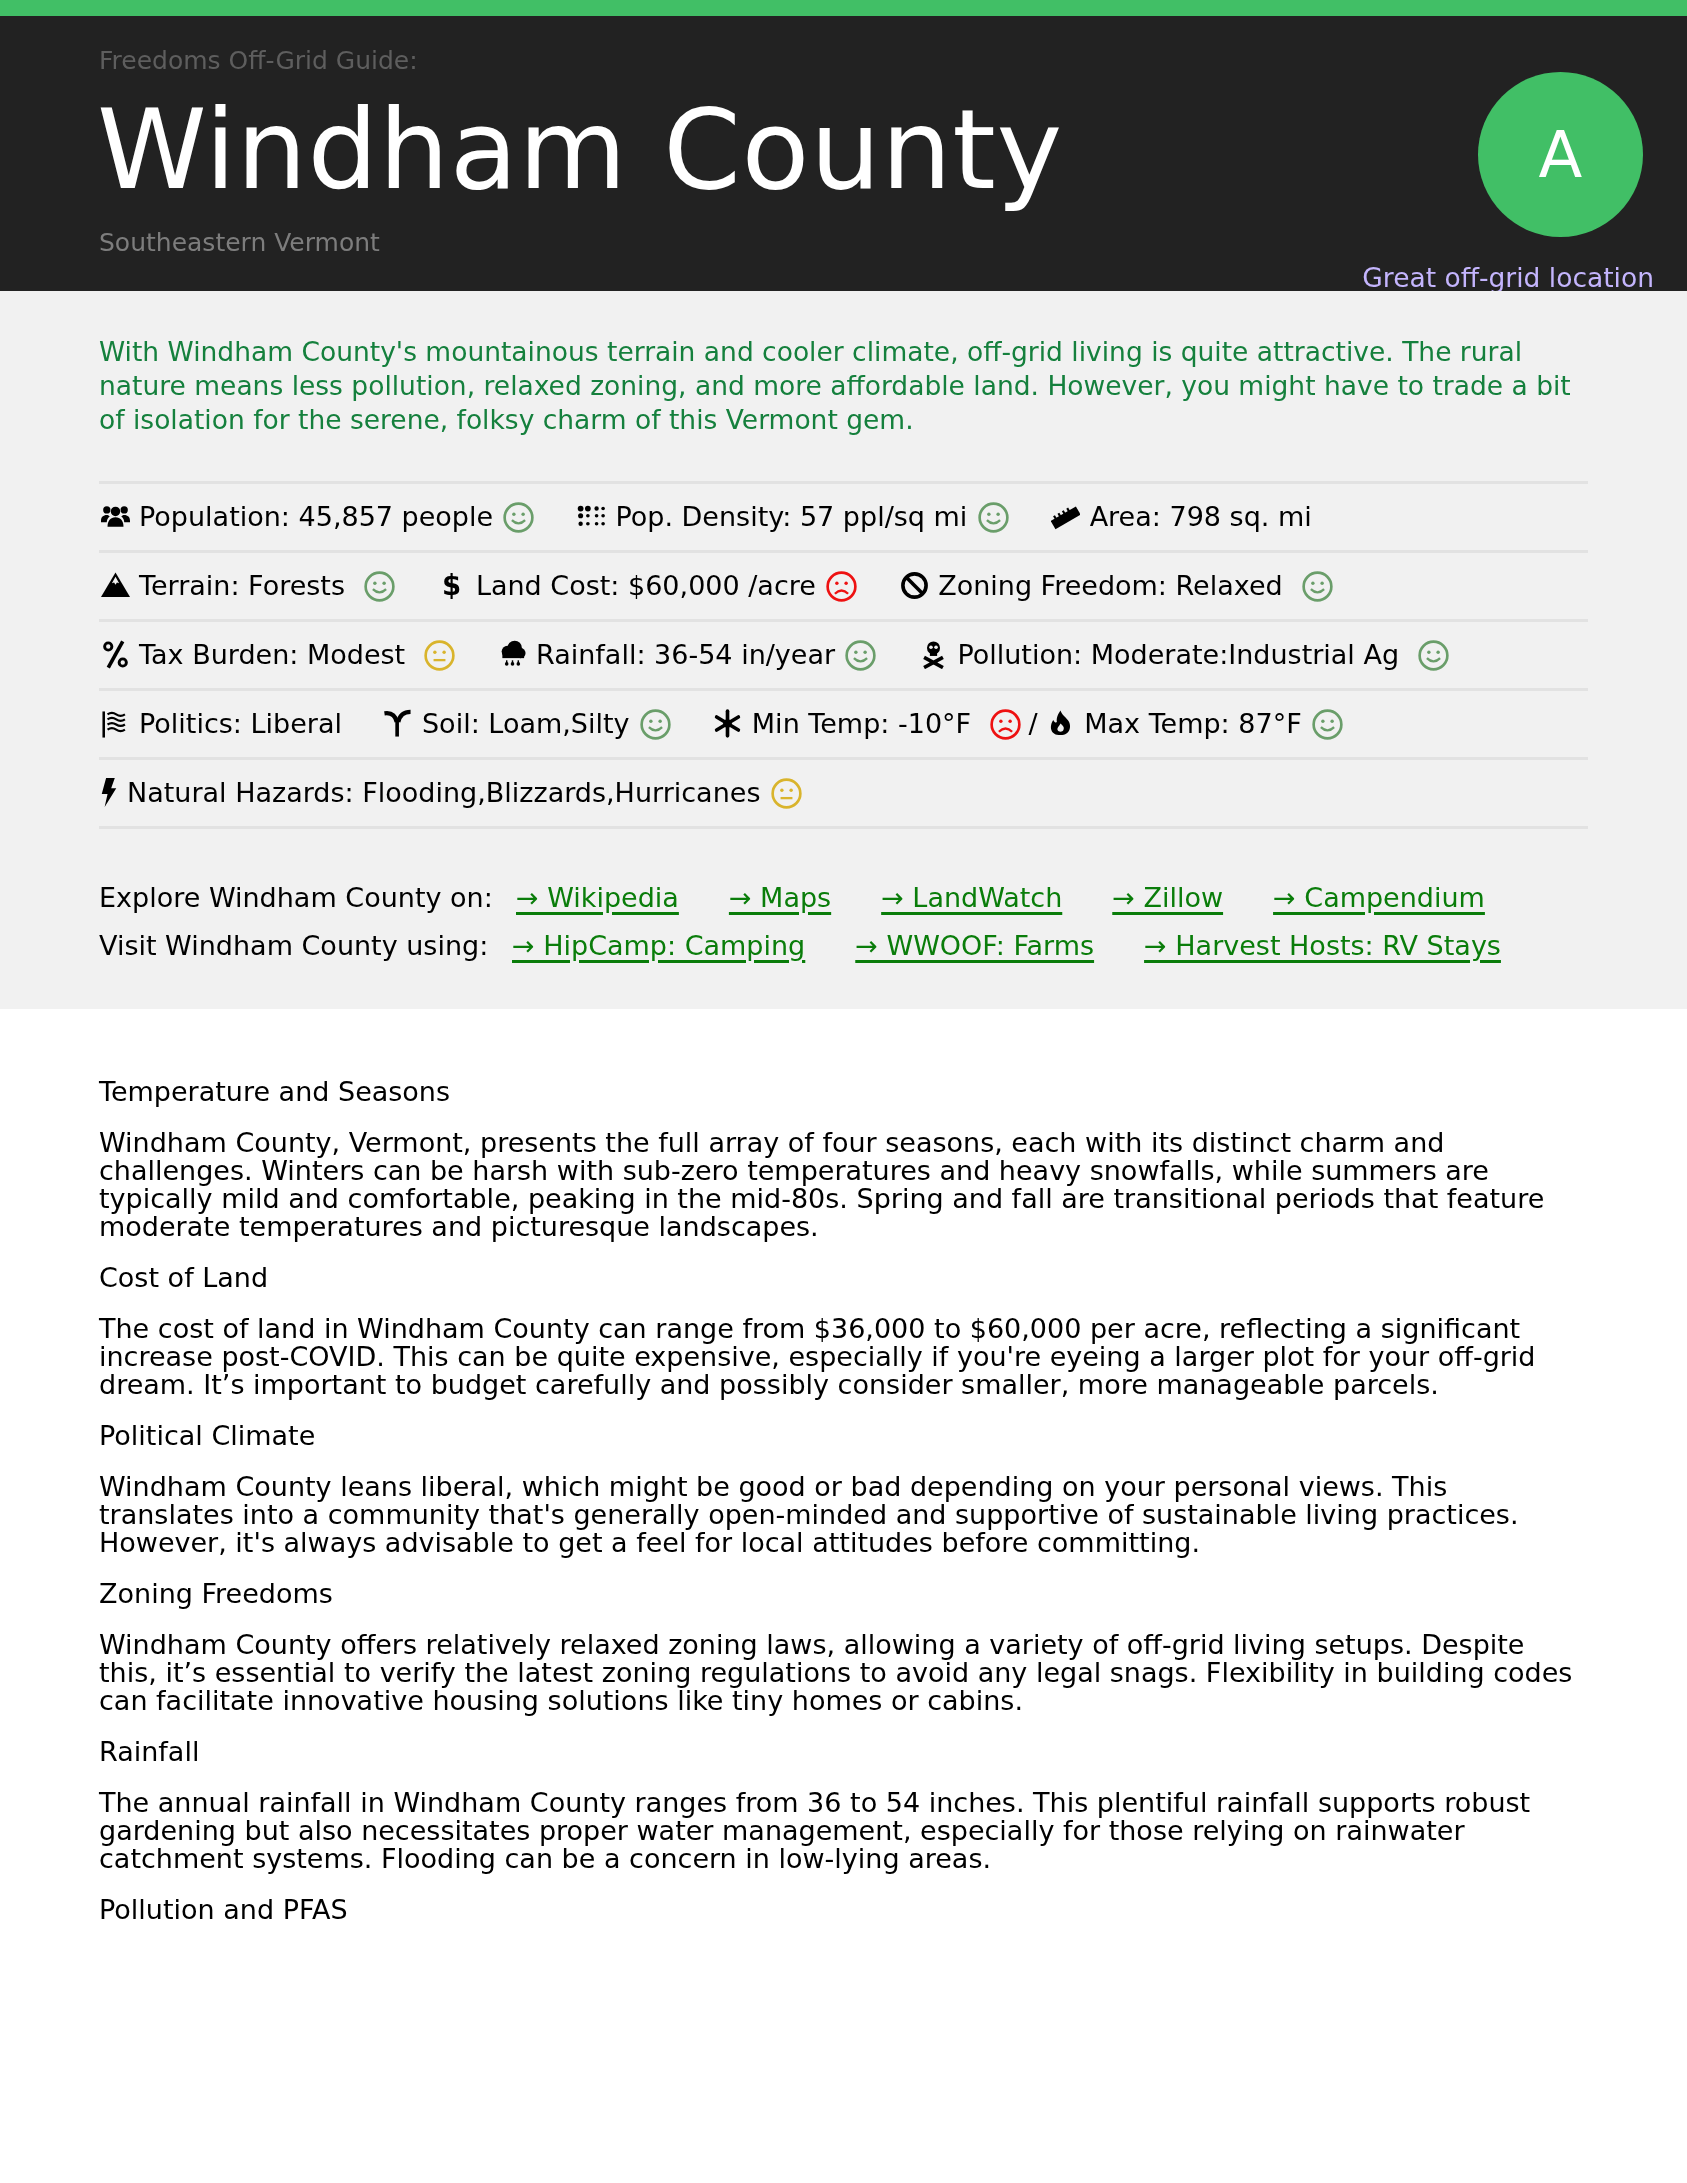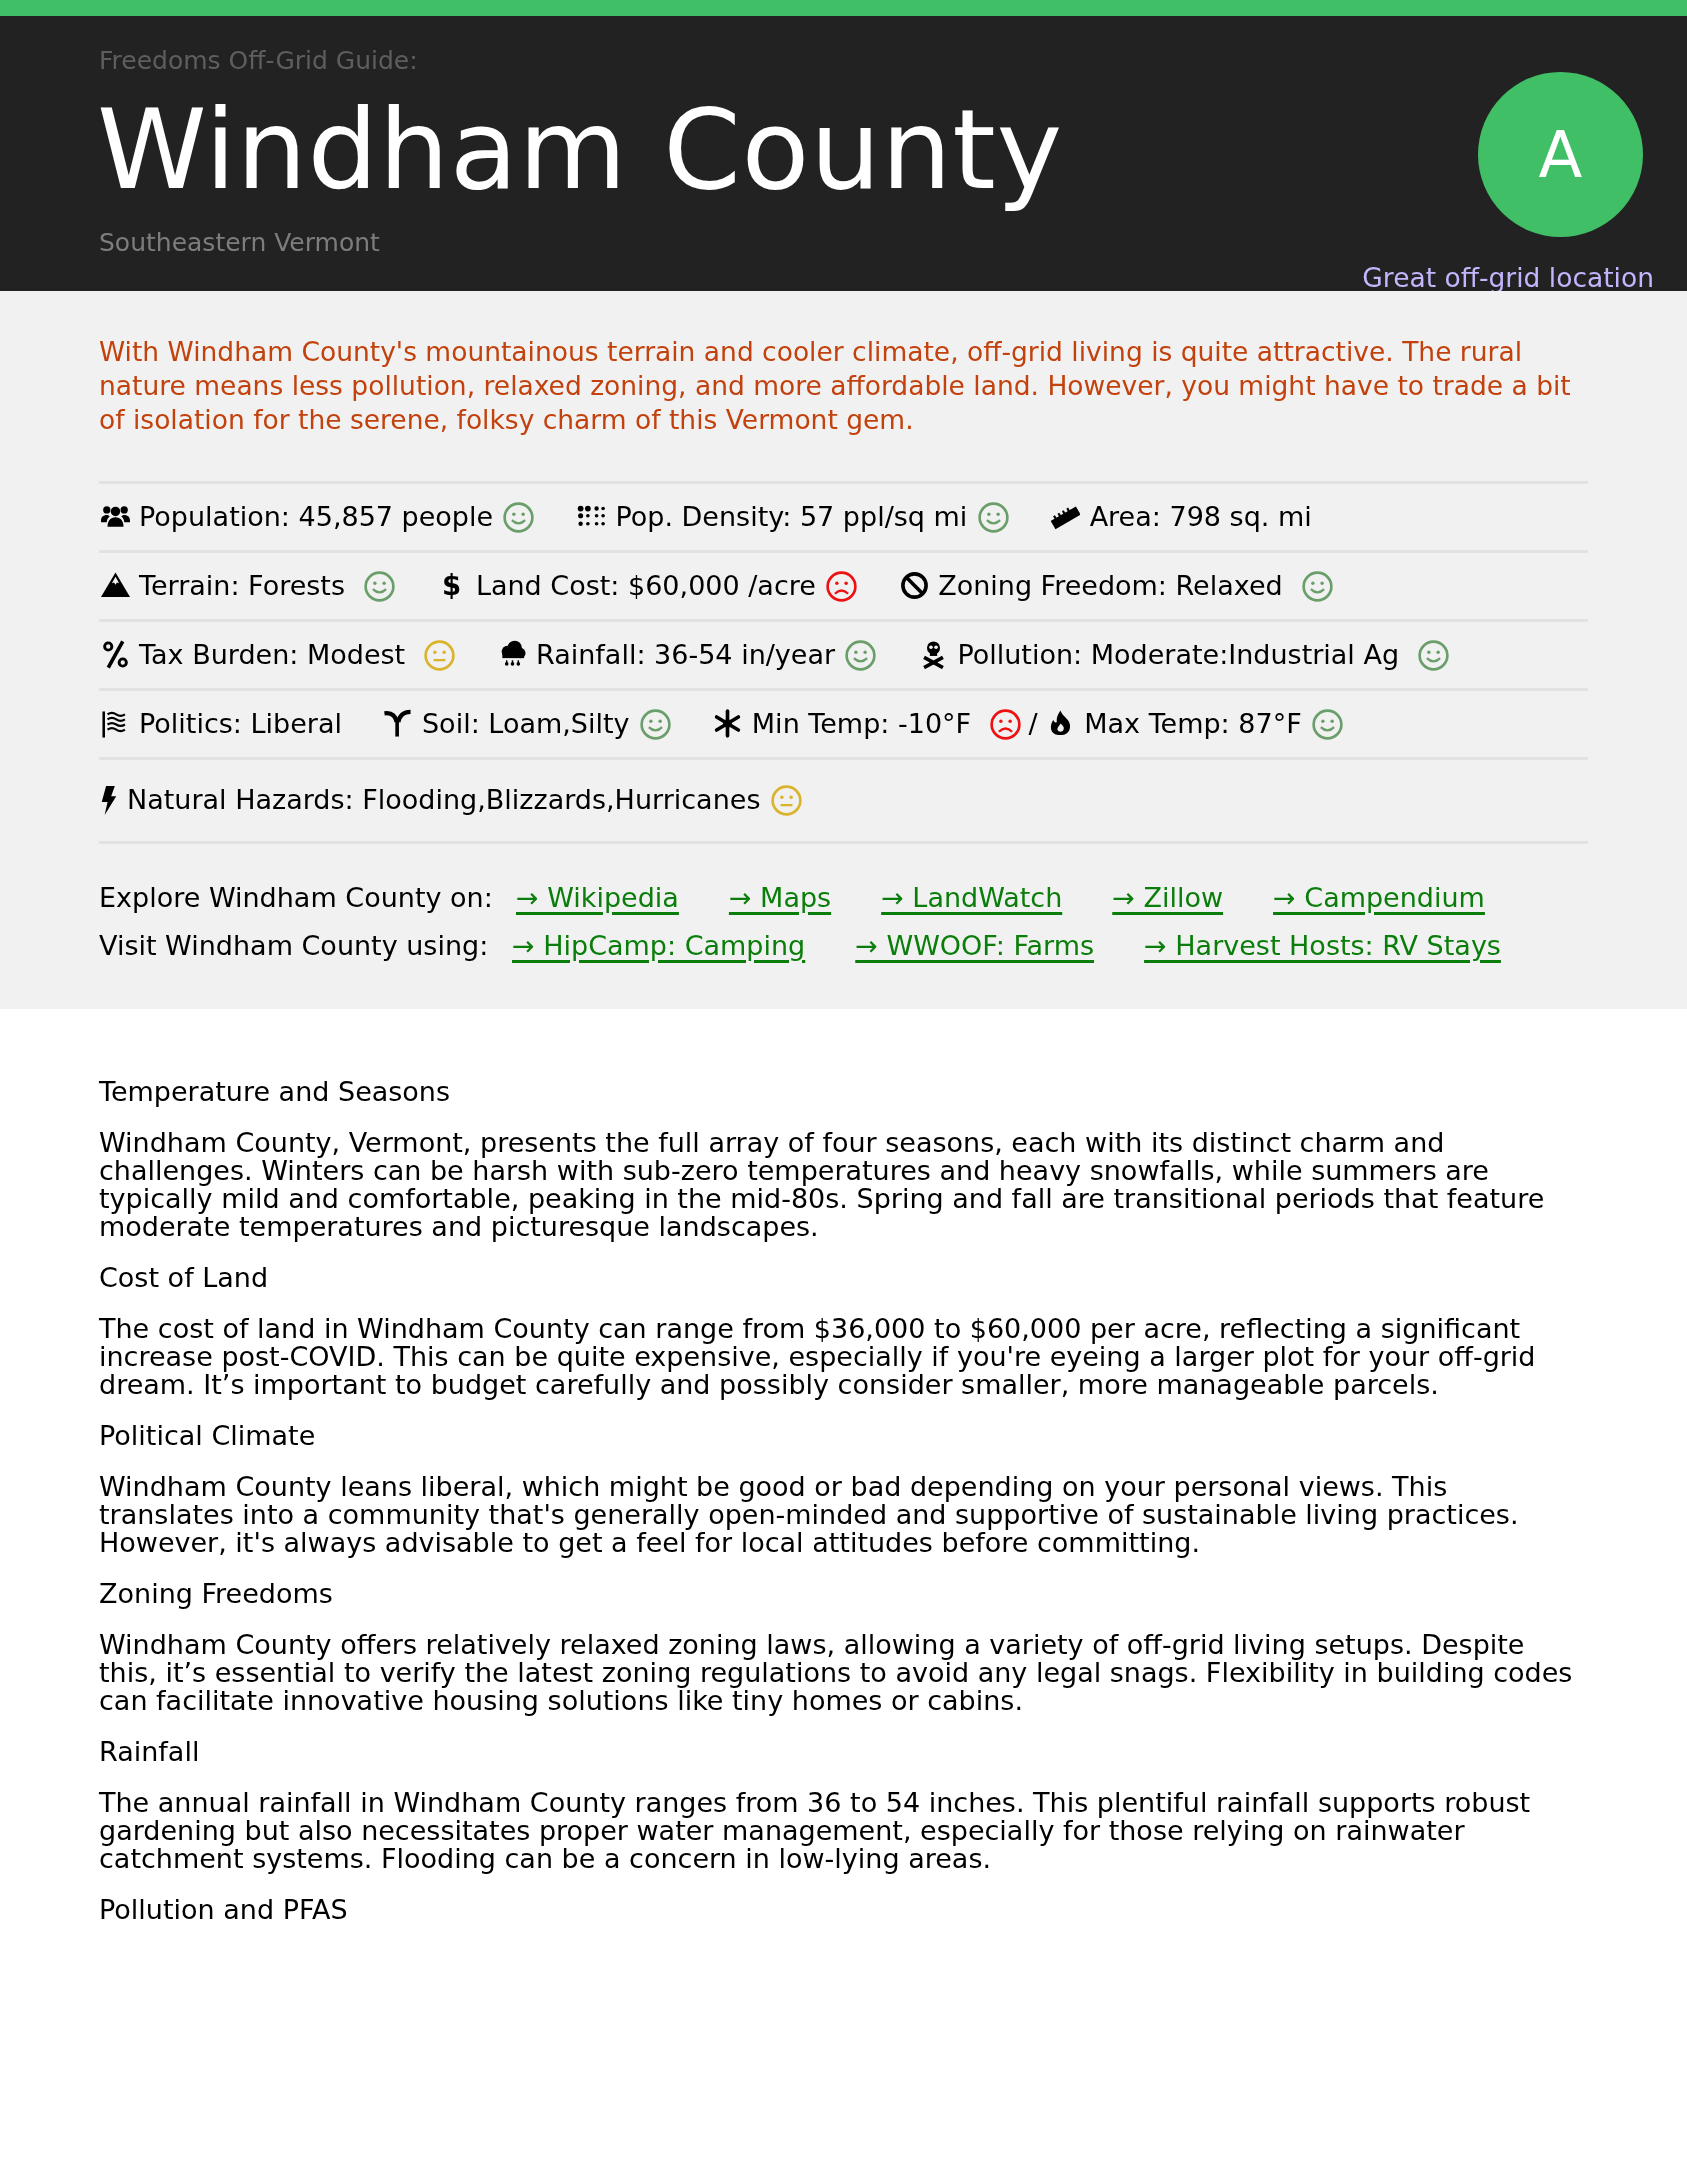--- a/index.html
+++ b/index.html
@@ -41,34 +41,34 @@
     position: absolute; right: 33px; top: 246px;
     font-size: 26.5px; color: #c4b5fd;
   }
   .summary {
     background: #f1f1f1;
     height: 718px;
     position: relative;
   }
   .intro {
     position: absolute; left: 99px; top: 44px; width: 1489px;
-    font-size: 26.5px; line-height: 34px; color: #c2410c;
+    font-size: 26.5px; line-height: 34px; color: #15803d;
     margin: 0;
   }
   .stats {
     position: absolute; left: 99px; top: 190px; width: 1489px;
   }
   .stat-row {
     height: 69px;
     border-top: 3.3px solid #e2e2e2;
     display: flex; align-items: center;
     box-sizing: border-box;
     font-size: 27px;
   }
-  .stat-row:last-child { border-bottom: 3.3px solid #e2e2e2; height: 87px; }
+  .stat-row:last-child { border-bottom: 3.3px solid #e2e2e2; height: 72px; }
   .stat { display: flex; align-items: flex-start; white-space: pre; margin-right: 40px; }
   .stat .icon { display: inline-flex; width: 32px; height: 32px; margin-right: 8px; align-items: center; justify-content: center; }
   .stat .icon svg { width: 29px; height: 29px; }
   .face { display: inline-flex; width: 33px; height: 33px; margin-left: 9.3px; }
   .face svg { width: 33px; height: 33px; }
   .slash { margin: 0 6.6px; }
   .links {
     position: absolute; left: 99px; top: 582px;
     font-size: 27px;
   }

